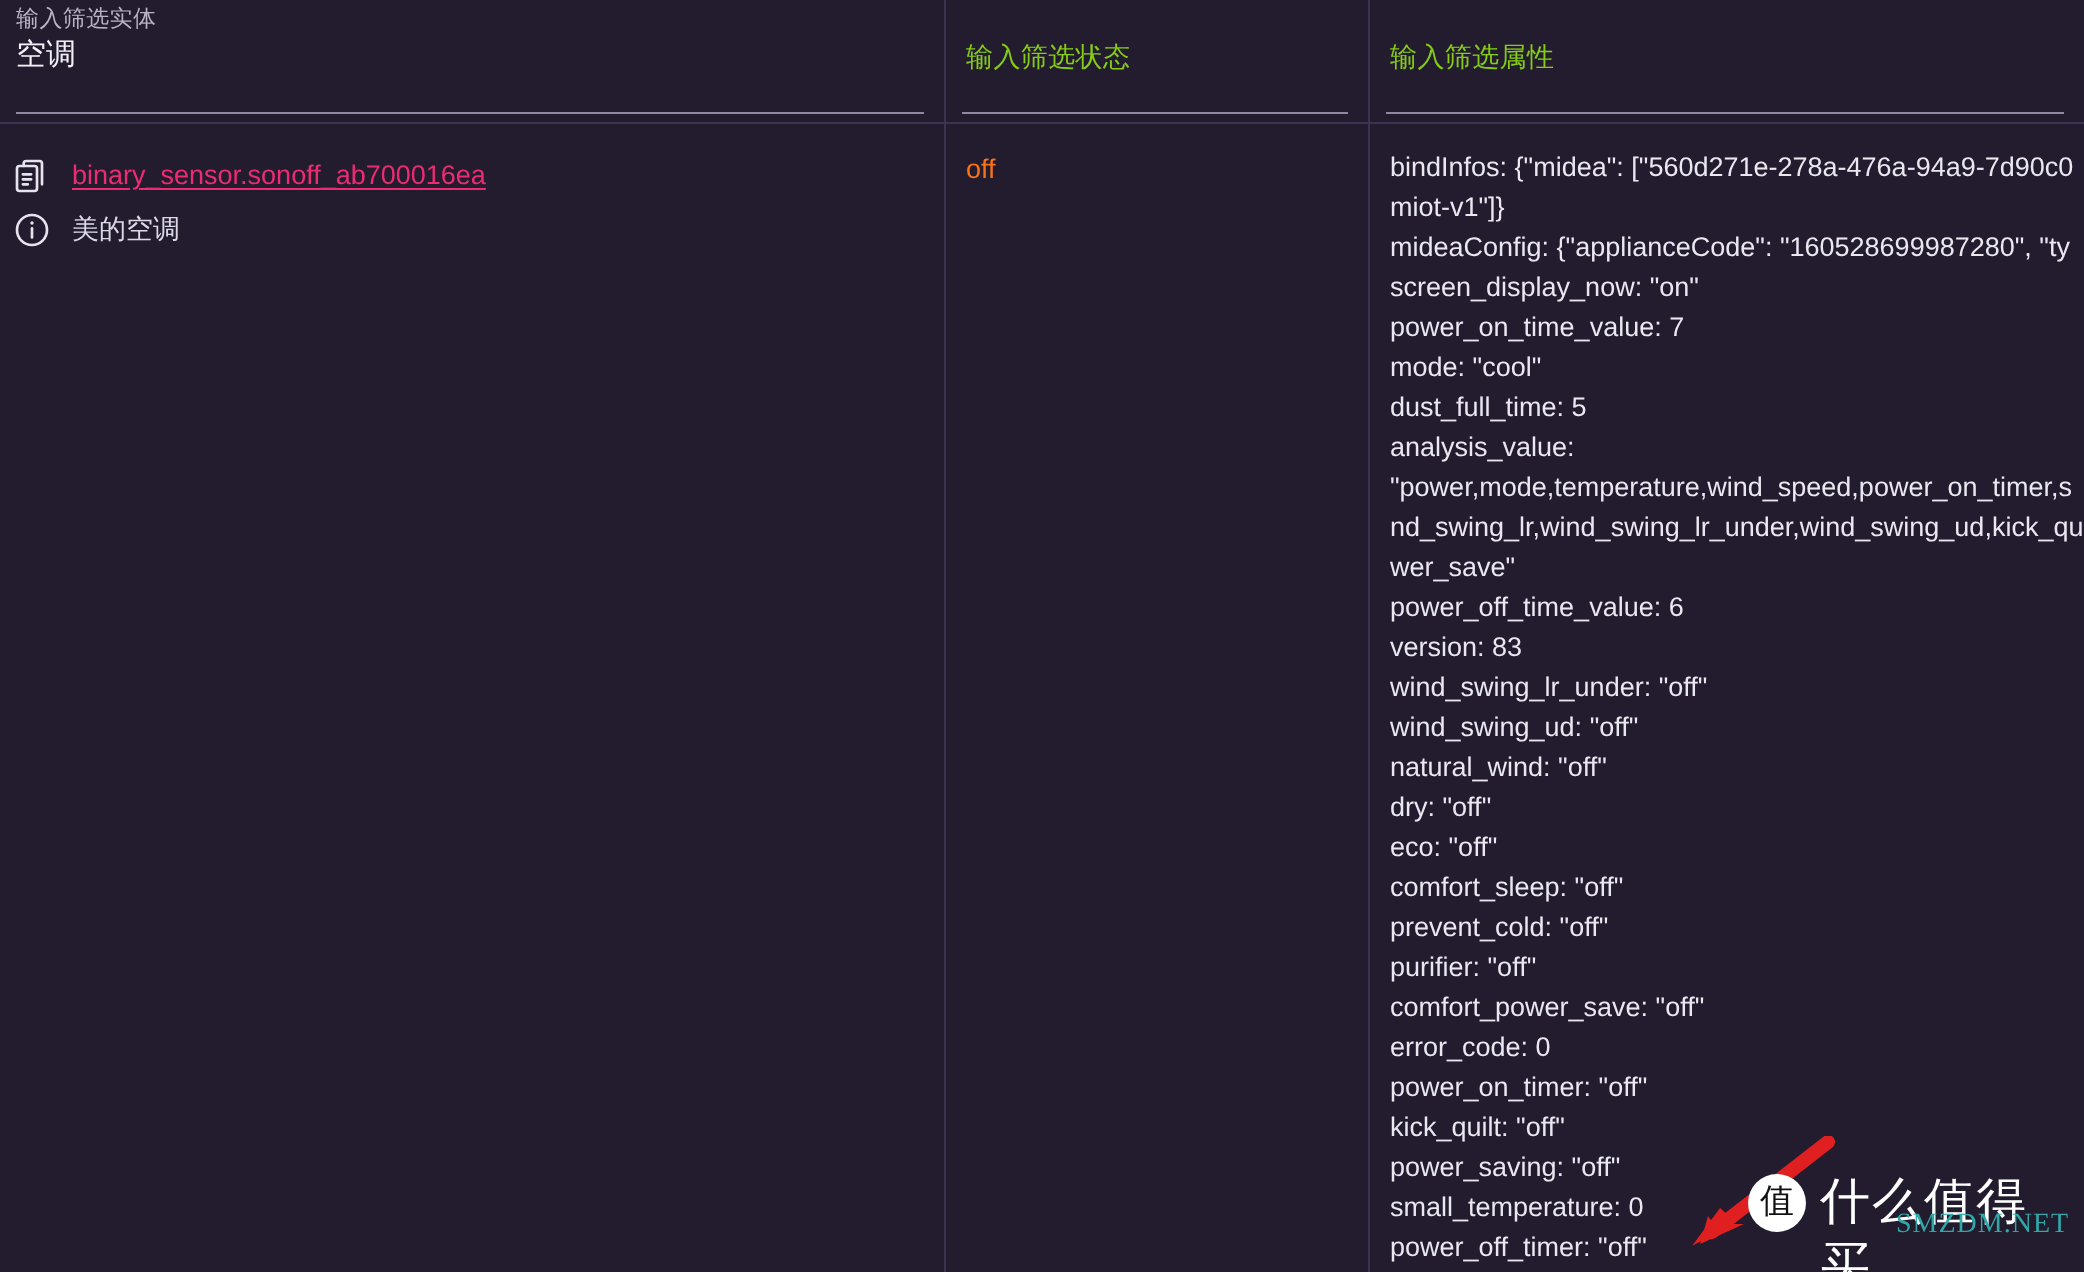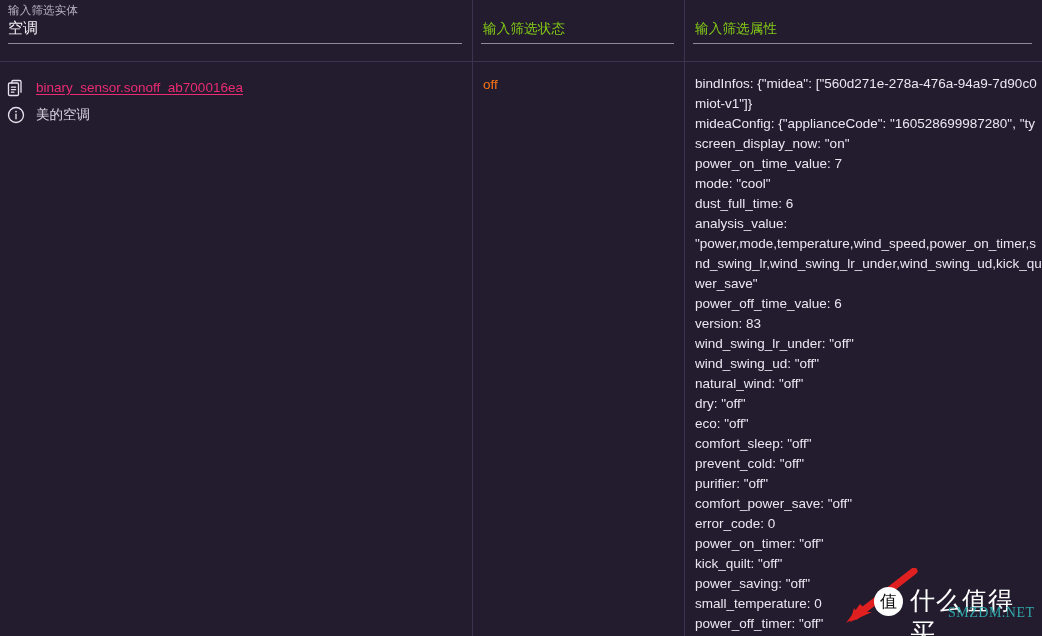--- a/index.html
+++ b/index.html
@@ -27,21 +27,21 @@
   .col {
     position: relative;
     overflow: hidden;
   }
   .col + .col {
     border-left: 1px solid #3b3450;
   }
 
   
   .col-head {
-    height: 44px;
+    height: 57px;
     box-sizing: border-box;
     padding: 3px 10px 0 10px;
     position: relative;
   }
   .col:first-child .col-head { padding-left: 8px; }
 
   .head-label {
     font-size: 11.5px;
     line-height: 15px;
     color: #b8b2c6;
@@ -234,21 +234,21 @@
       <div class="head-underline"></div>
     </div>
     <div class="col-body">
       <div class="attr-list" id="attr-list">
           <div class="attr-line">bindInfos: {"midea": ["560d271e-278a-476a-94a9-7d90c0</div>
           <div class="attr-line">miot-v1"]}</div>
           <div class="attr-line">mideaConfig: {"applianceCode": "160528699987280", "ty</div>
           <div class="attr-line">screen_display_now: "on"</div>
           <div class="attr-line">power_on_time_value: 7</div>
           <div class="attr-line">mode: "cool"</div>
-          <div class="attr-line">dust_full_time: 6</div>
+          <div class="attr-line">dust_full_time: 5</div>
           <div class="attr-line">analysis_value:</div>
           <div class="attr-line">"power,mode,temperature,wind_speed,power_on_timer,s</div>
           <div class="attr-line">nd_swing_lr,wind_swing_lr_under,wind_swing_ud,kick_qu</div>
           <div class="attr-line">wer_save"</div>
           <div class="attr-line">power_off_time_value: 6</div>
           <div class="attr-line">version: 83</div>
           <div class="attr-line">wind_swing_lr_under: "off"</div>
           <div class="attr-line">wind_swing_ud: "off"</div>
           <div class="attr-line">natural_wind: "off"</div>
           <div class="attr-line">dry: "off"</div>

